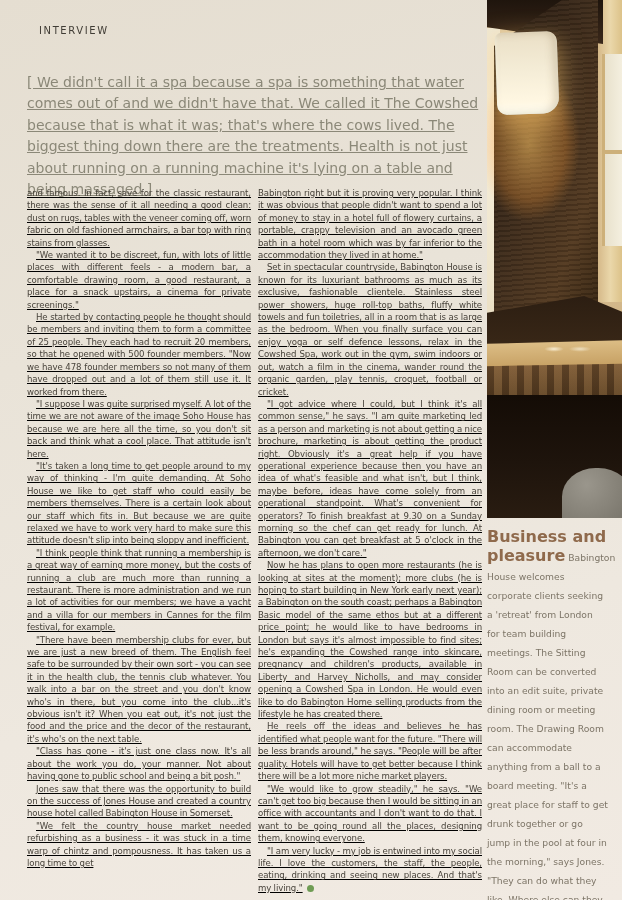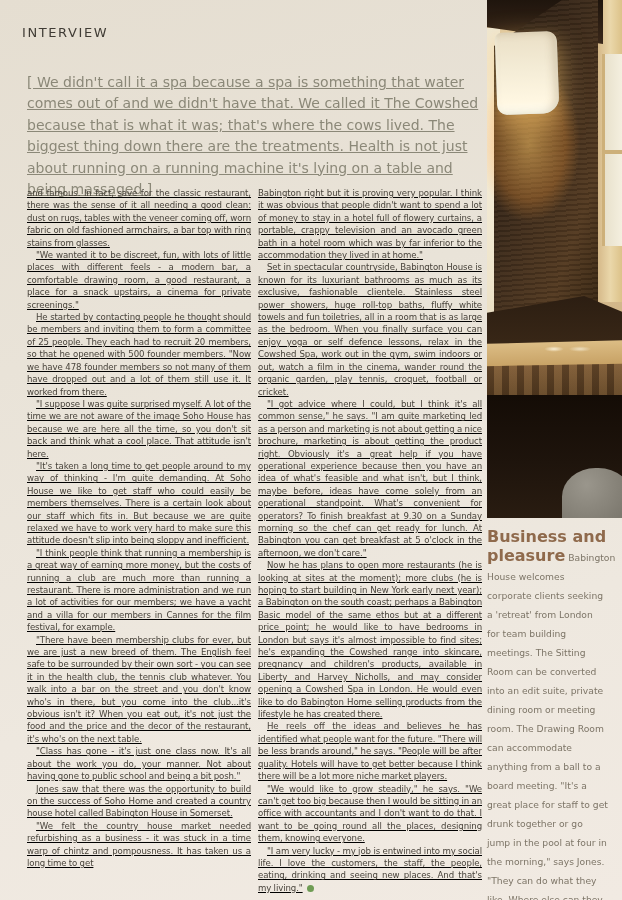--- a/index.html
+++ b/index.html
@@ -7,22 +7,22 @@
     position:relative;
     width:622px; height:900px;
     margin:0 auto;
     overflow:hidden;
     background: linear-gradient(165deg, #e5ded1 0%, #e9e3d8 35%, #eee8df 70%, #f1eae2 100%);
     font-family:"DejaVu Sans", sans-serif;
   }
 
   
   .kicker {
-    position:absolute; left:22px; top:25px;
-    font-size:13px; letter-spacing:1.6px;
+    position:absolute; left:39px; top:25px;
+    font-size:10px; letter-spacing:1.6px;
     color:#403c35;
   }
 
   
   .pullquote {
     position:absolute; left:27px; top:72px; width:452px;
     font-size:14px; line-height:21.4px;
     color:#8b8878;
     text-decoration:underline;
   }
@@ -155,21 +155,21 @@
   <div class="columns">
     <div class="col">
       <p>and famous. In fact, save for the classic restaurant, there was the sense of it all needing a good clean: dust on rugs, tables with the veneer coming off, worn fabric on old fashioned armchairs, a bar top with ring stains from glasses.</p>
       <p>"We wanted it to be discreet, fun, with lots of little places with different feels - a modern bar, a comfortable drawing room, a good restaurant, a place for a snack upstairs, a cinema for private screenings."</p>
       <p>He started by contacting people he thought should be members and inviting them to form a committee of 25 people. They each had to recruit 20 members, so that he opened with 500 founder members. "Now we have 478 founder members so not many of them have dropped out and a lot of them still use it. It worked from there.</p>
       <p>"I suppose I was quite surprised myself. A lot of the time we are not aware of the image Soho House has because we are here all the time, so you don't sit back and think what a cool place. That attitude isn't here.</p>
       <p>"It's taken a long time to get people around to my way of thinking - I'm quite demanding. At Soho House we like to get staff who could easily be members themselves. There is a certain look about our staff which fits in. But because we are quite relaxed we have to work very hard to make sure this attitude doesn't slip into being sloppy and inefficient.</p>
       <p>"I think people think that running a membership is a great way of earning more money, but the costs of running a club are much more than running a restaurant. There is more administration and we run a lot of activities for our members; we have a yacht and a villa for our members in Cannes for the film festival, for example.</p>
       <p>"There have been membership clubs for ever, but we are just a new breed of them. The English feel safe to be surrounded by their own sort - you can see it in the health club, the tennis club whatever. You walk into a bar on the street and you don't know who's in there, but you come into the club...it's obvious isn't it? When you eat out, it's not just the food and the price and the decor of the restaurant, it's who's on the next table.</p>
       <p>"Class has gone - it's just one class now. It's all about the work you do, your manner. Not about having gone to public school and being a bit posh."</p>
-      <p>Jones saw that there was the opportunity to build on the success of Soho Home and created a country house hotel called Babington House in Somerset.</p>
+      <p>Jones saw that there was the opportunity to build on the success of Jones House and created a country house hotel called Babington House in Somerset.</p>
       <p>"We felt the country house market needed refurbishing as a business - it was stuck in a time warp of chintz and pompousness. It has taken us a long time to get</p>
     </div>
     <div class="col">
       <p>Babington right but it is proving very popular. I think it was obvious that people didn't want to spend a lot of money to stay in a hotel full of flowery curtains, a portable, crappy television and an avocado green bath in a hotel room which was by far inferior to the accommodation they lived in at home."</p>
       <p>Set in spectacular countryside, Babington House is known for its luxuriant bathrooms as much as its exclusive, fashionable clientele. Stainless steel power showers, huge roll-top baths, fluffy white towels and fun toiletries, all in a room that is as large as the bedroom. When you finally surface you can enjoy yoga or self defence lessons, relax in the Cowshed Spa, work out in the gym, swim indoors or out, watch a film in the cinema, wander round the organic garden, play tennis, croquet, football or cricket.</p>
       <p>"I got advice where I could, but I think it's all common sense," he says. "I am quite marketing led as a person and marketing is not about getting a nice brochure, marketing is about getting the product right. Obviously it's a great help if you have operational experience because then you have an idea of what's feasible and what isn't, but I think, maybe before, ideas have come solely from an operational standpoint. What's convenient for operators? To finish breakfast at 9.30 on a Sunday morning so the chef can get ready for lunch. At Babington you can get breakfast at 5 o'clock in the afternoon, we don't care."</p>
       <p>Now he has plans to open more restaurants (he is looking at sites at the moment); more clubs (he is hoping to start building in New York early next year); a Babington on the south coast; perhaps a Babington Basic model of the same ethos but at a different price point; he would like to have bedrooms in London but says it's almost impossible to find sites; he's expanding the Cowshed range into skincare, pregnancy and children's products, available in Liberty and Harvey Nicholls, and may consider opening a Cowshed Spa in London. He would even like to do Babington Home selling products from the lifestyle he has created there.</p>
       <p>He reels off the ideas and believes he has identified what people want for the future. "There will be less brands around," he says. "People will be after quality. Hotels will have to get better because I think there will be a lot more niche market players.</p>
       <p>"We would like to grow steadily," he says. "We can't get too big because then I would be sitting in an office with accountants and I don't want to do that. I want to be going round all the places, designing them, knowing everyone.</p>
       <p><span>"I am very lucky - my job is entwined into my social life. I love the customers, the staff, the people, eating, drinking and seeing new places. And that's my living."</span><span class="end-dot"></span></p>

